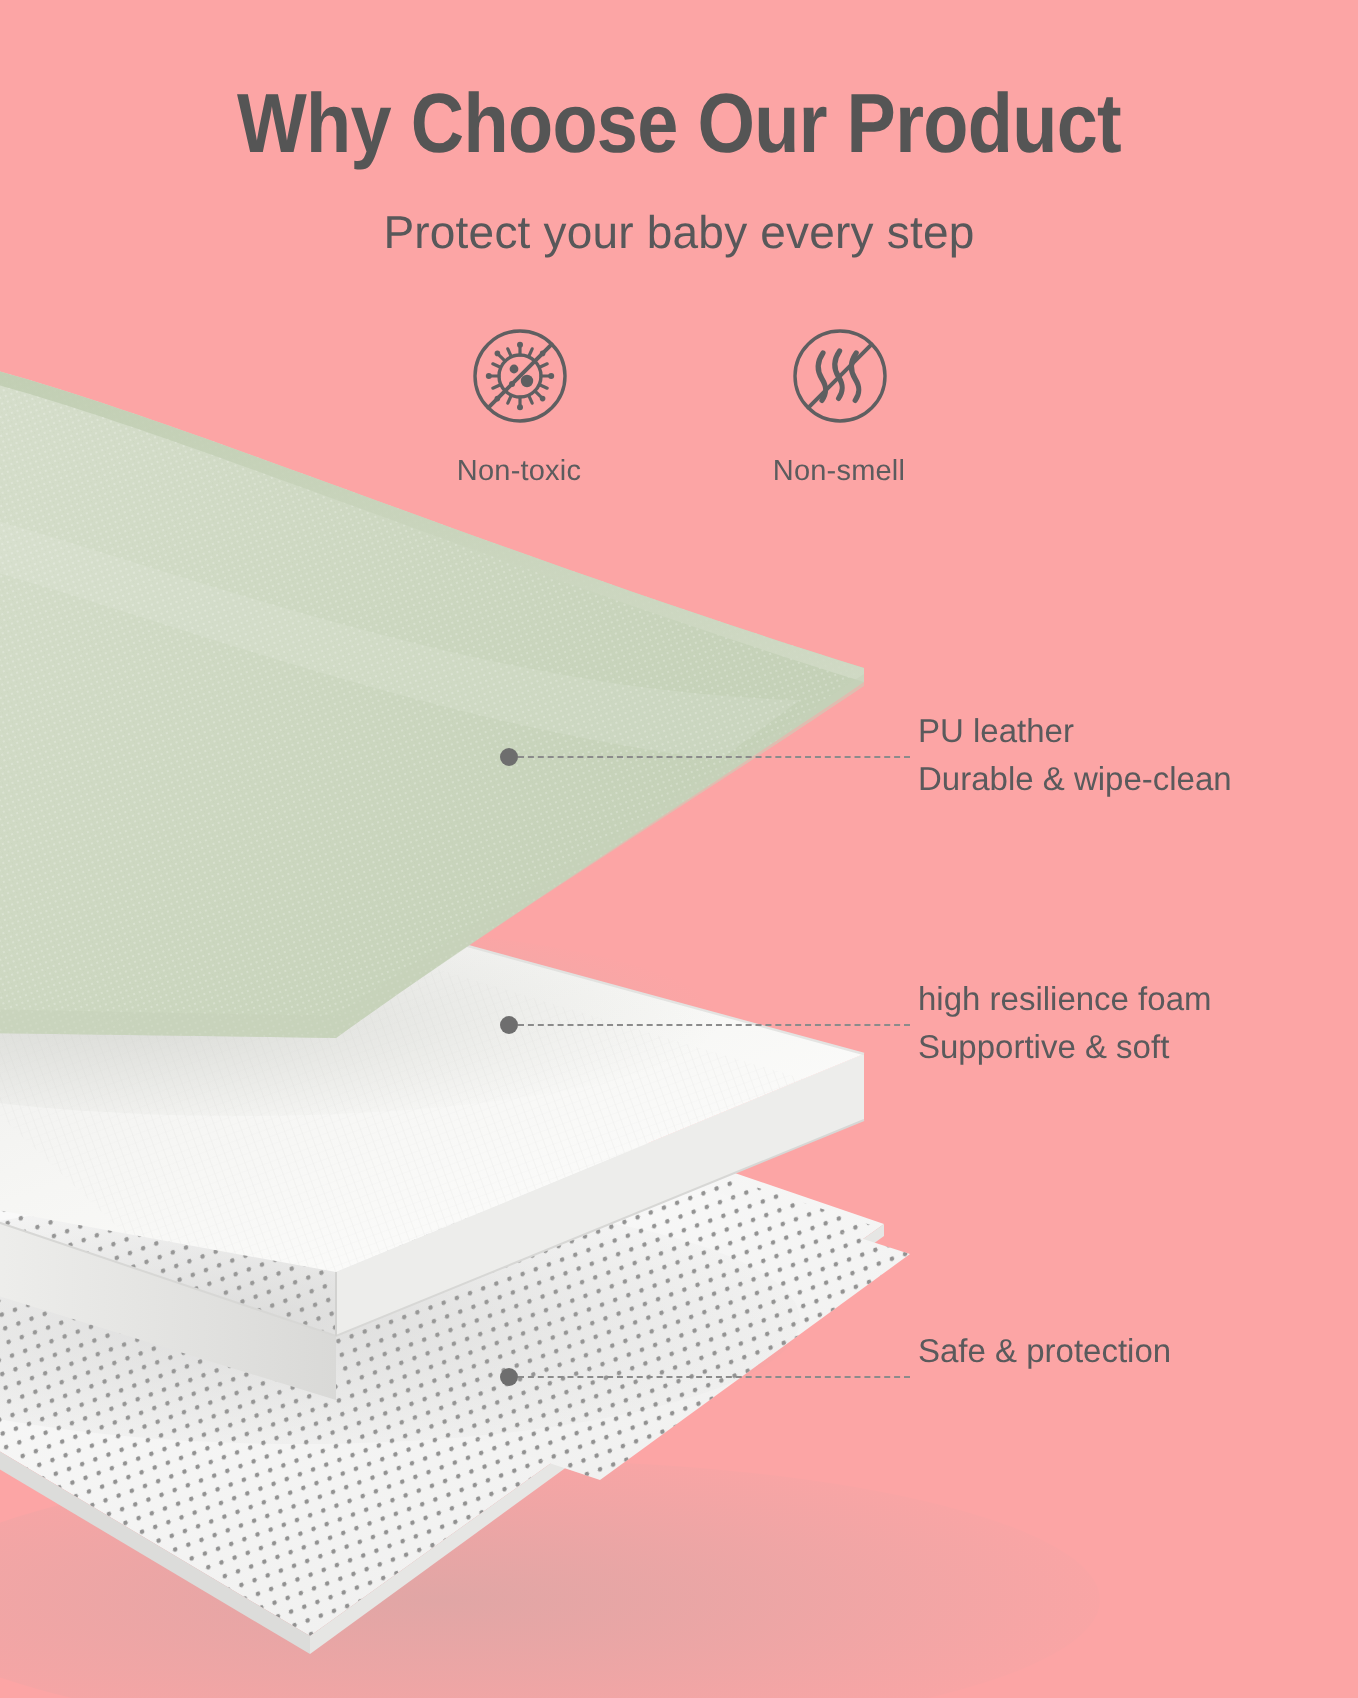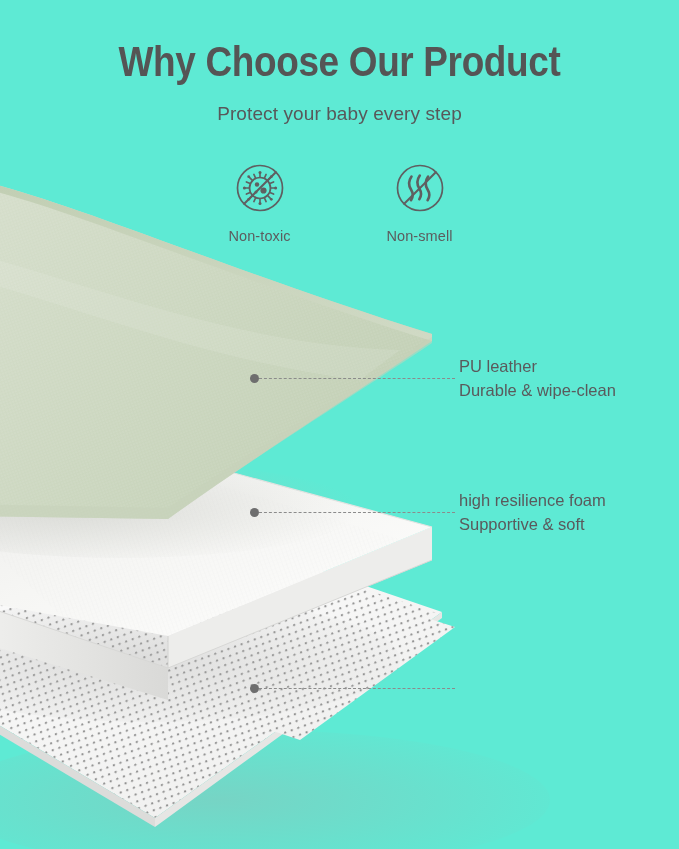--- a/index.html
+++ b/index.html
@@ -5,21 +5,21 @@
   html, body {
     margin: 0;
     padding: 0;
     background: #ffffff;
   }
   #page {
     position: relative;
     width: 679px;
     height: 849px;
     overflow: hidden;
-    background: #5eead4;
+    background: #fca5a5;
     font-family: "Liberation Sans", "DejaVu Sans", sans-serif;
     -webkit-font-smoothing: antialiased;
   }
 
   
   .title {
     position: absolute;
     top: 38px;
     left: 0;
     width: 679px;
@@ -32,21 +32,21 @@
     transform: scaleX(0.88);
     transform-origin: center center;
     white-space: nowrap;
   }
   .subtitle {
     position: absolute;
     top: 103px;
     left: 0;
     width: 679px;
     text-align: center;
-    font-size: 19px;
+    font-size: 23px;
     font-weight: 400;
     color: #58585a;
     letter-spacing: 0.1px;
     white-space: nowrap;
   }
 
   
   .features {
     position: absolute;
     top: 160px;
@@ -352,16 +352,17 @@
     <div class="callout-text">
       <span>high resilience foam</span>
       <span>Supportive &amp; soft</span>
     </div>
   </div>
 
   <div class="callout" id="c3">
     <span class="callout-dot"></span>
     <span class="callout-line"></span>
     <div class="callout-text">
+      <span>Safe &amp; protection</span>
     </div>
   </div>
 
 </div>
 
 </body></html>

